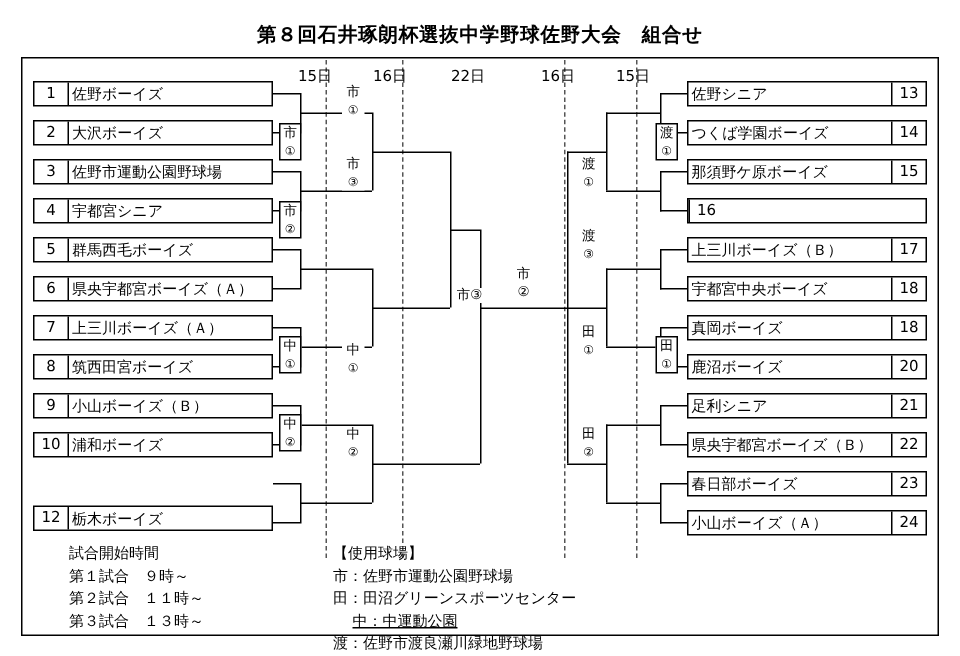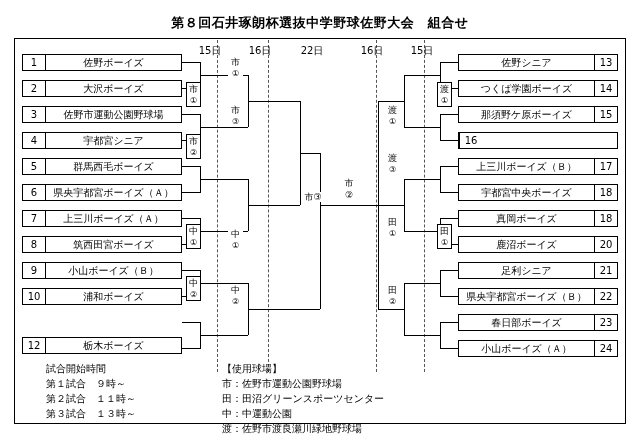--- a/index.html
+++ b/index.html
@@ -41,21 +41,20 @@
   .team .num{
     width:22px;
     text-align:center;
     border-right:1px solid #000;
     align-self:stretch;
     display:flex;align-items:center;justify-content:center;
     font-size:10px;
   }
   .team .nm{
     flex:1;
-    text-align:center;
     padding:0 2px;
     white-space:nowrap;
     overflow:hidden;
   }
   .team.right .num{
     border-right:none;
     border-left:1px solid #000;
     order:2;
   }
   .team.right .nm{order:1;}
@@ -368,16 +367,16 @@
   <div class="mark" style="left:343px;top:190px;width:12px;">②</div>
 
   <div class="note" style="left:46px;top:362px;">試合開始時間</div>
   <div class="note" style="left:46px;top:377px;">第１試合　９時～</div>
   <div class="note" style="left:46px;top:392px;">第２試合　１１時～</div>
   <div class="note" style="left:46px;top:407px;">第３試合　１３時～</div>
 
   <div class="note" style="left:222px;top:362px;">【使用球場】</div>
   <div class="note" style="left:222px;top:377px;">市：佐野市運動公園野球場</div>
   <div class="note" style="left:222px;top:392px;">田：田沼グリーンスポーツセンター</div>
-  <div class="note" style="left:222px;top:407px;">中：中運動公園</div>
+  <div class="note" style="left:235px;top:407px;text-decoration:underline;">中：中運動公園</div>
   <div class="note" style="left:222px;top:422px;">渡：佐野市渡良瀬川緑地野球場</div>
 
 </div>
 
 </body></html>

